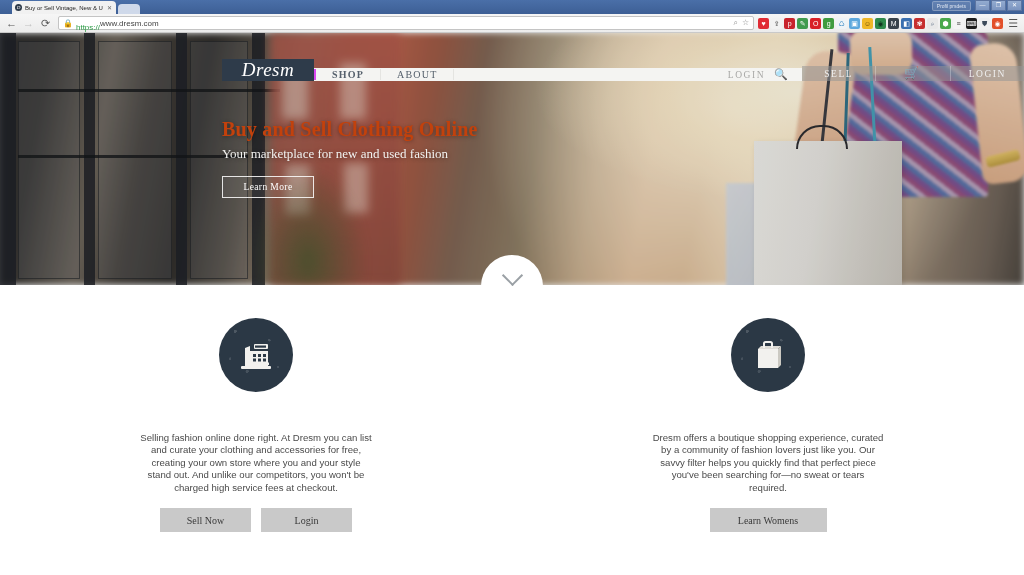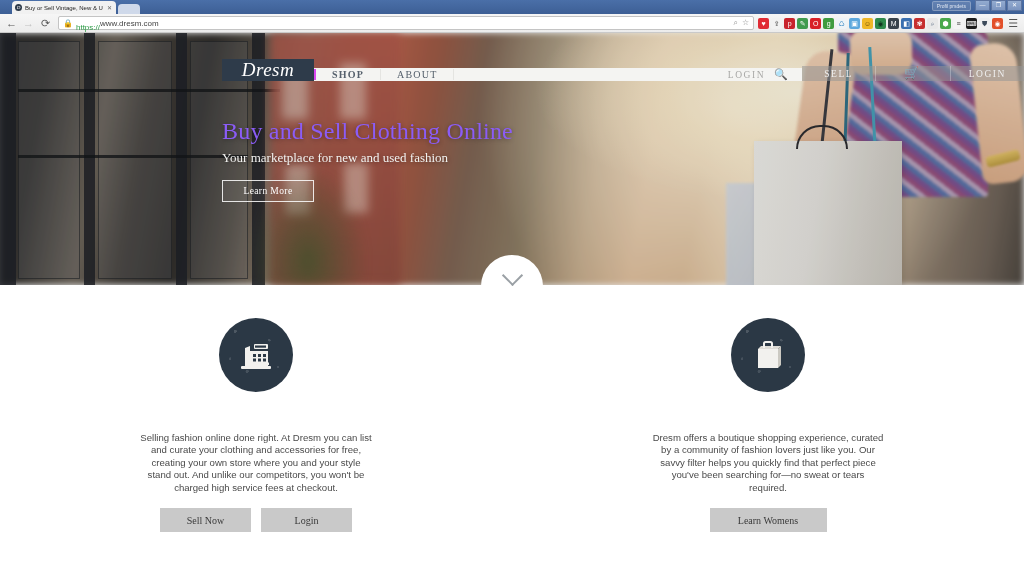--- a/index.html
+++ b/index.html
@@ -258,21 +258,21 @@
   }
   .strapC {
     position:absolute; right:176px; top:20px; width:3px; height:98px;
     background:#2f6f86; transform:rotate(2deg); filter:blur(.5px);
   }
   .hero-shade { position:absolute; inset:0; background:rgba(25,25,30,.10); }
 
   .hero-copy { position:absolute; left:222px; top:85px; z-index:6; }
   .hero-h1 {
     font-family:"Liberation Serif", serif;
-    font-size:24px; color:#8b5cf6; font-weight:400;
+    font-size:20px; color:#c2410c; font-weight:700;
     letter-spacing:.2px;
     text-shadow:0 1px 4px rgba(0,0,0,.35);
   }
   .hero-sub {
     font-family:"Liberation Serif", serif;
     font-size:13px; color:#f2f2f0; margin-top:5px;
     text-shadow:0 1px 4px rgba(0,0,0,.35);
   }
   .hero-btn {
     margin-top:14px; width:92px; height:22px;

